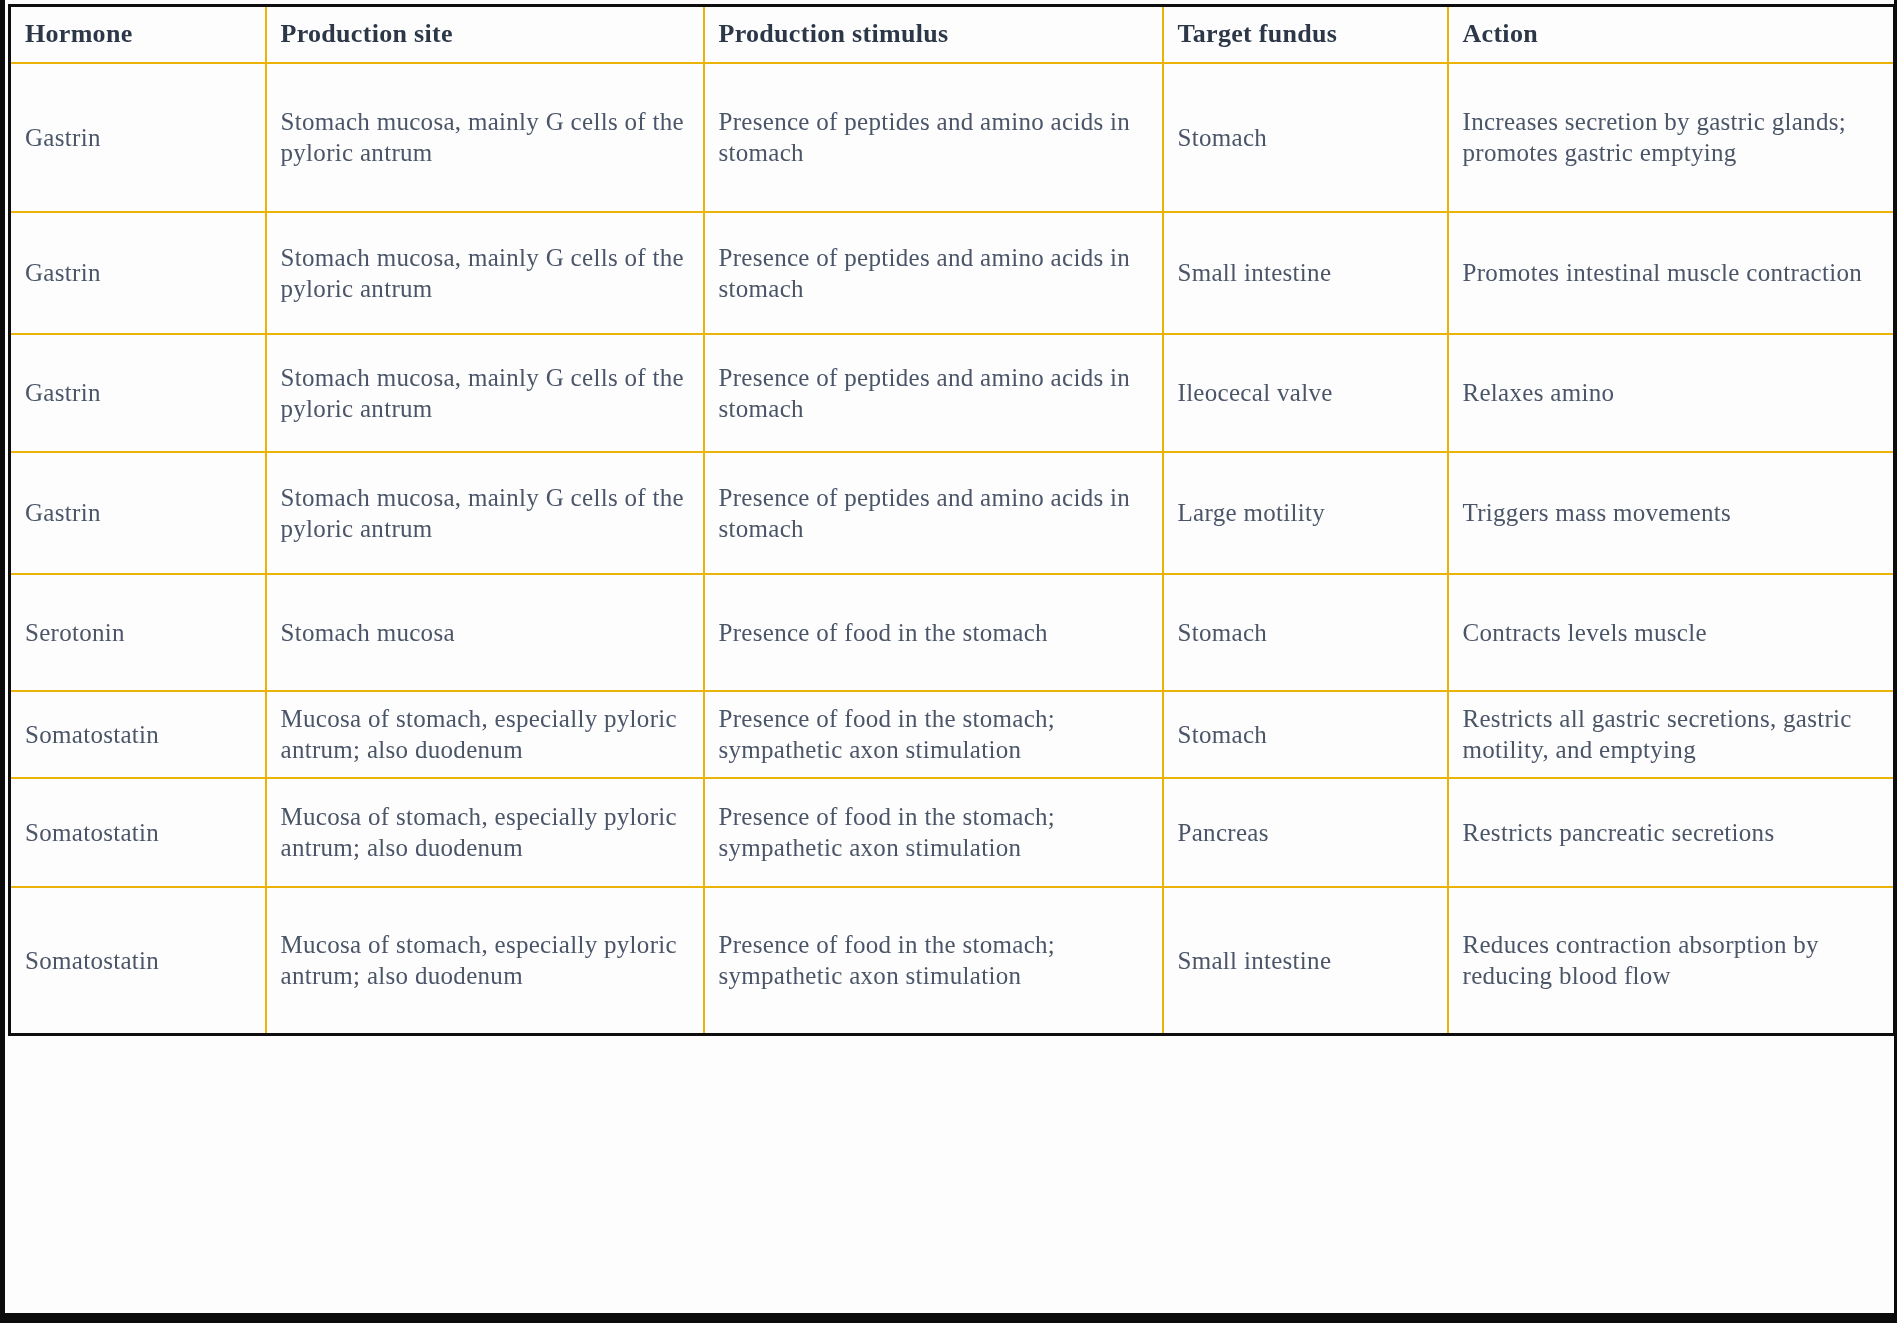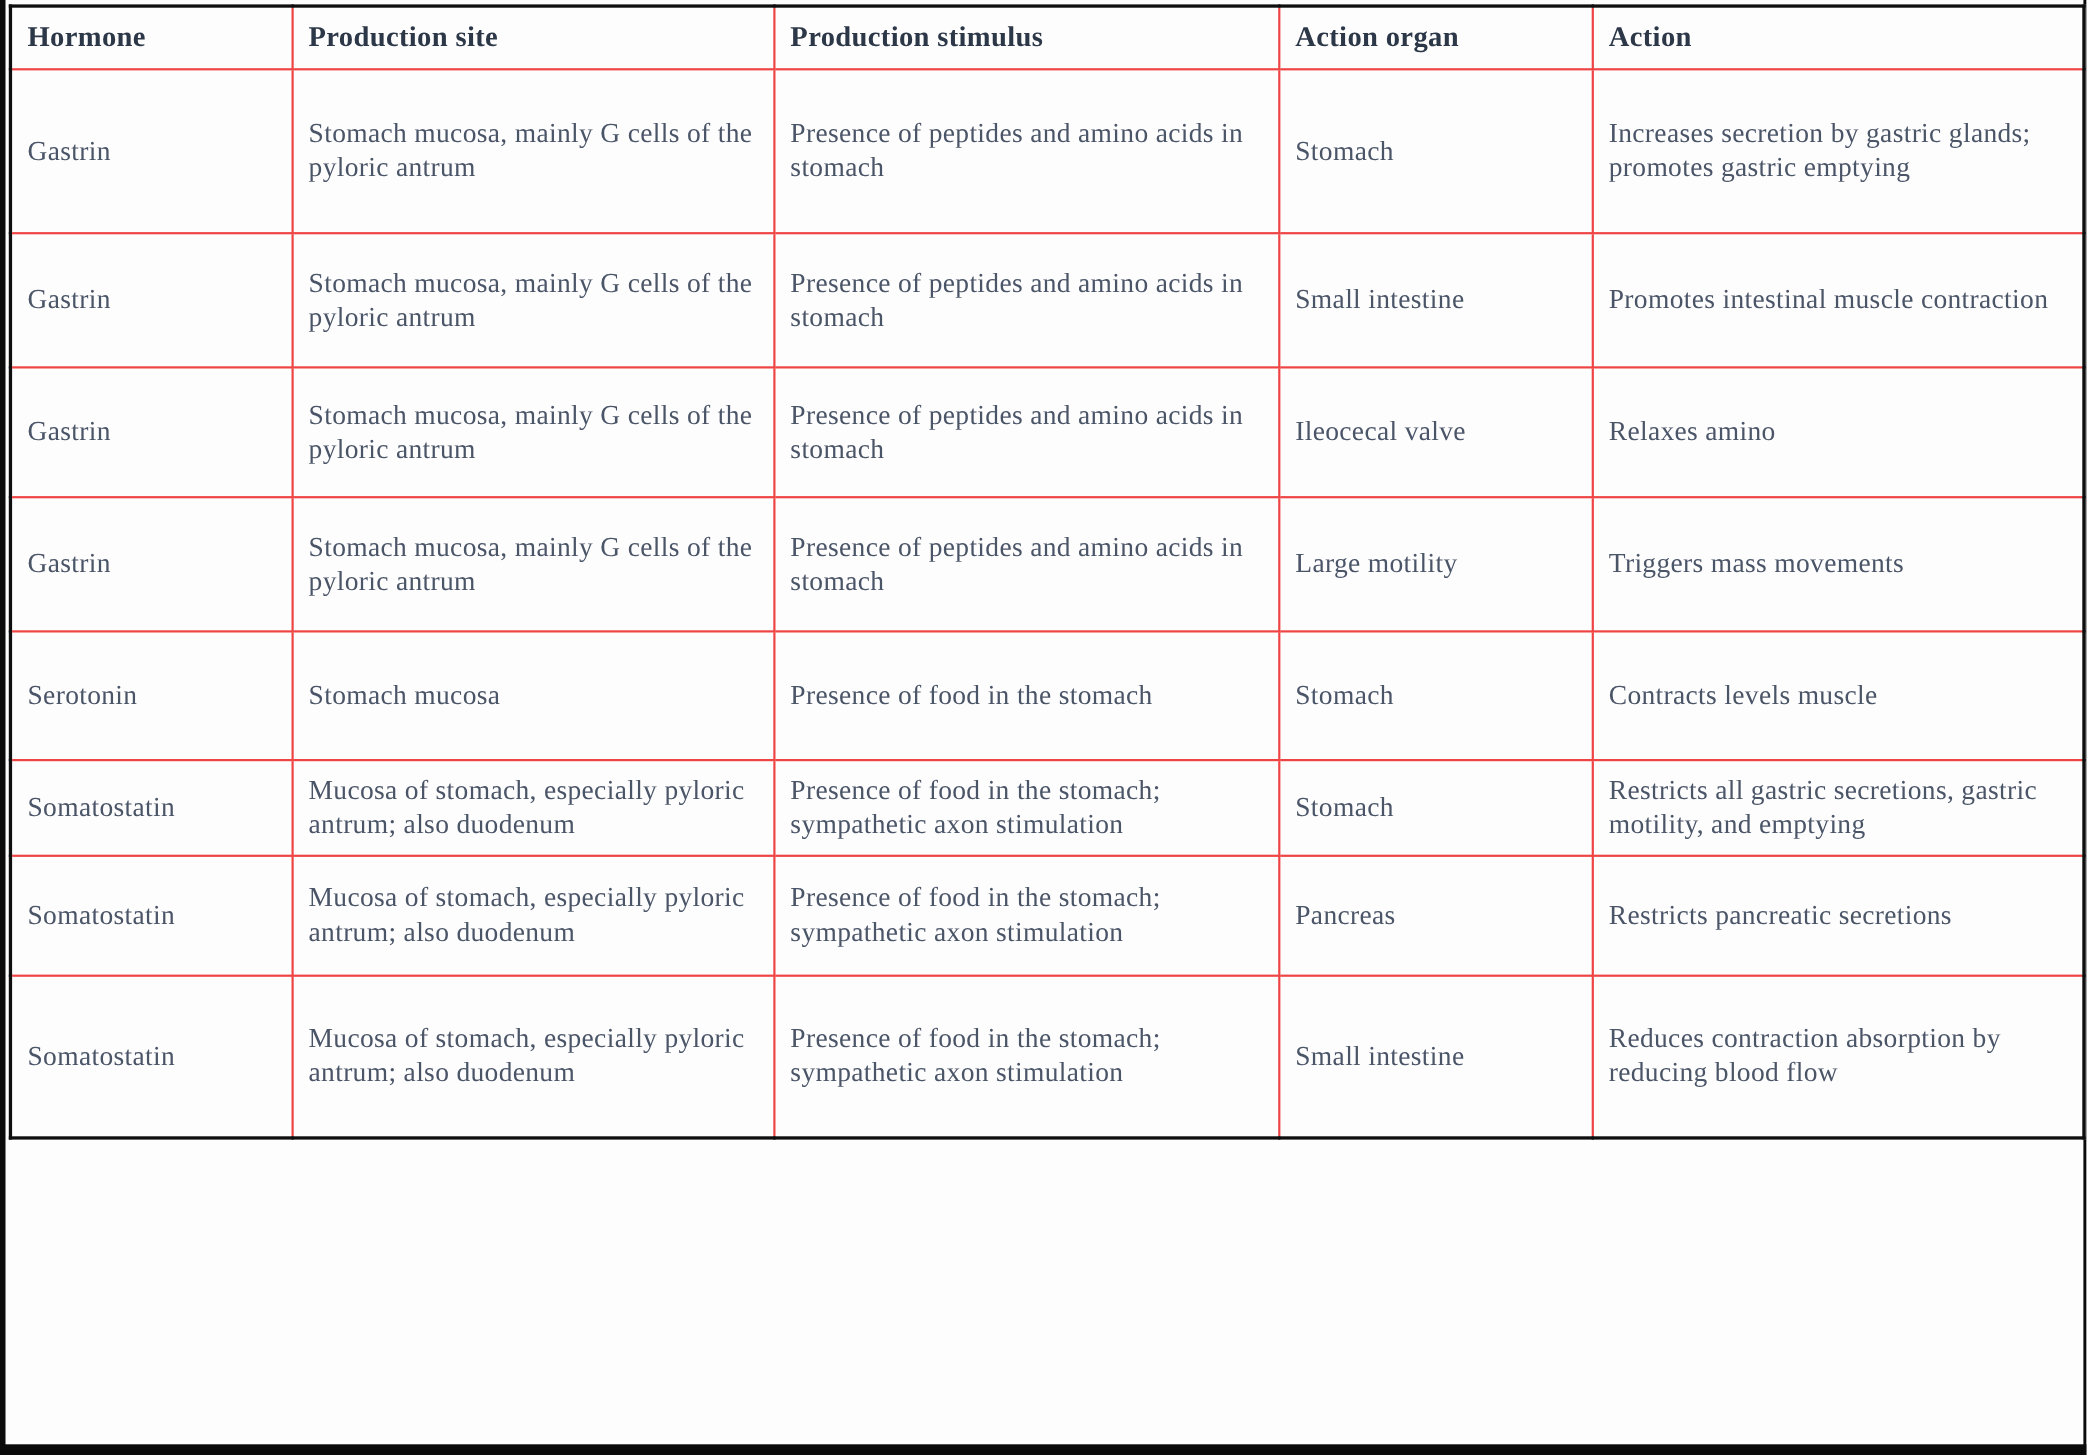--- a/index.html
+++ b/index.html
@@ -30,21 +30,21 @@
     border: 3px solid #0e0e0e;
     background: #fdfdfd;
   }
   col.c-hormone  { width: 256px; }
   col.c-site     { width: 438px; }
   col.c-stimulus { width: 459px; }
   col.c-organ    { width: 285px; }
   col.c-action   { width: 447px; }
 
   th, td {
-    border: 2px solid #ef4444;
+    border: 2px solid #eab308;
     vertical-align: middle;
     text-align: left;
     padding: 6px 0 6px 14px;
     letter-spacing: 0.3px;
   }
   thead tr { height: 57px; }
   th {
     font-size: 26px;
     font-weight: bold;
     color: #2c3748;
@@ -79,21 +79,21 @@
       <col class="c-site">
       <col class="c-stimulus">
       <col class="c-organ">
       <col class="c-action">
     </colgroup>
     <thead>
       <tr>
         <th>Hormone</th>
         <th>Production site</th>
         <th>Production stimulus</th>
-        <th>Action organ</th>
+        <th>Target fundus</th>
         <th>Action</th>
       </tr>
     </thead>
     <tbody id="table-body">
         <tr>
           <td>Gastrin</td>
           <td>Stomach mucosa, mainly G cells of the pyloric antrum</td>
           <td>Presence of peptides and amino acids in stomach</td>
           <td>Stomach</td>
           <td>Increases secretion by gastric glands; promotes gastric emptying</td>

